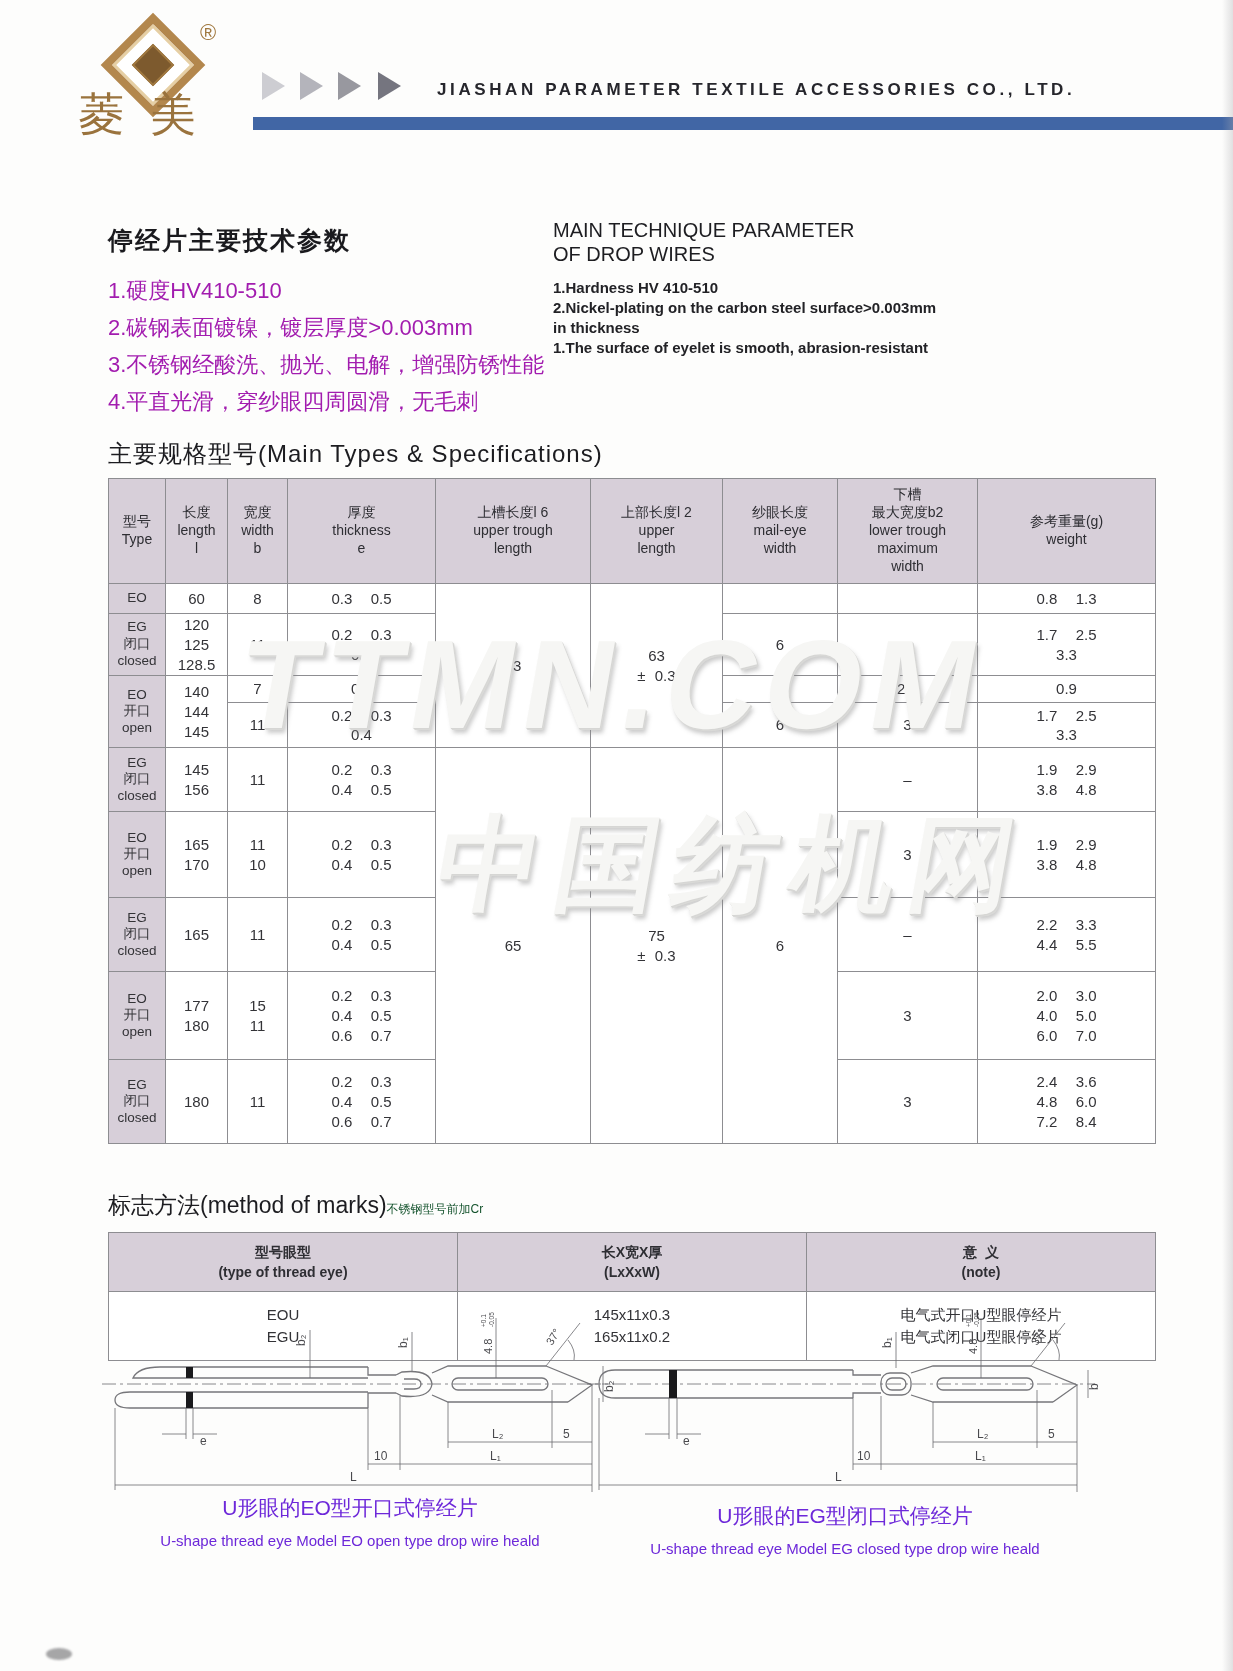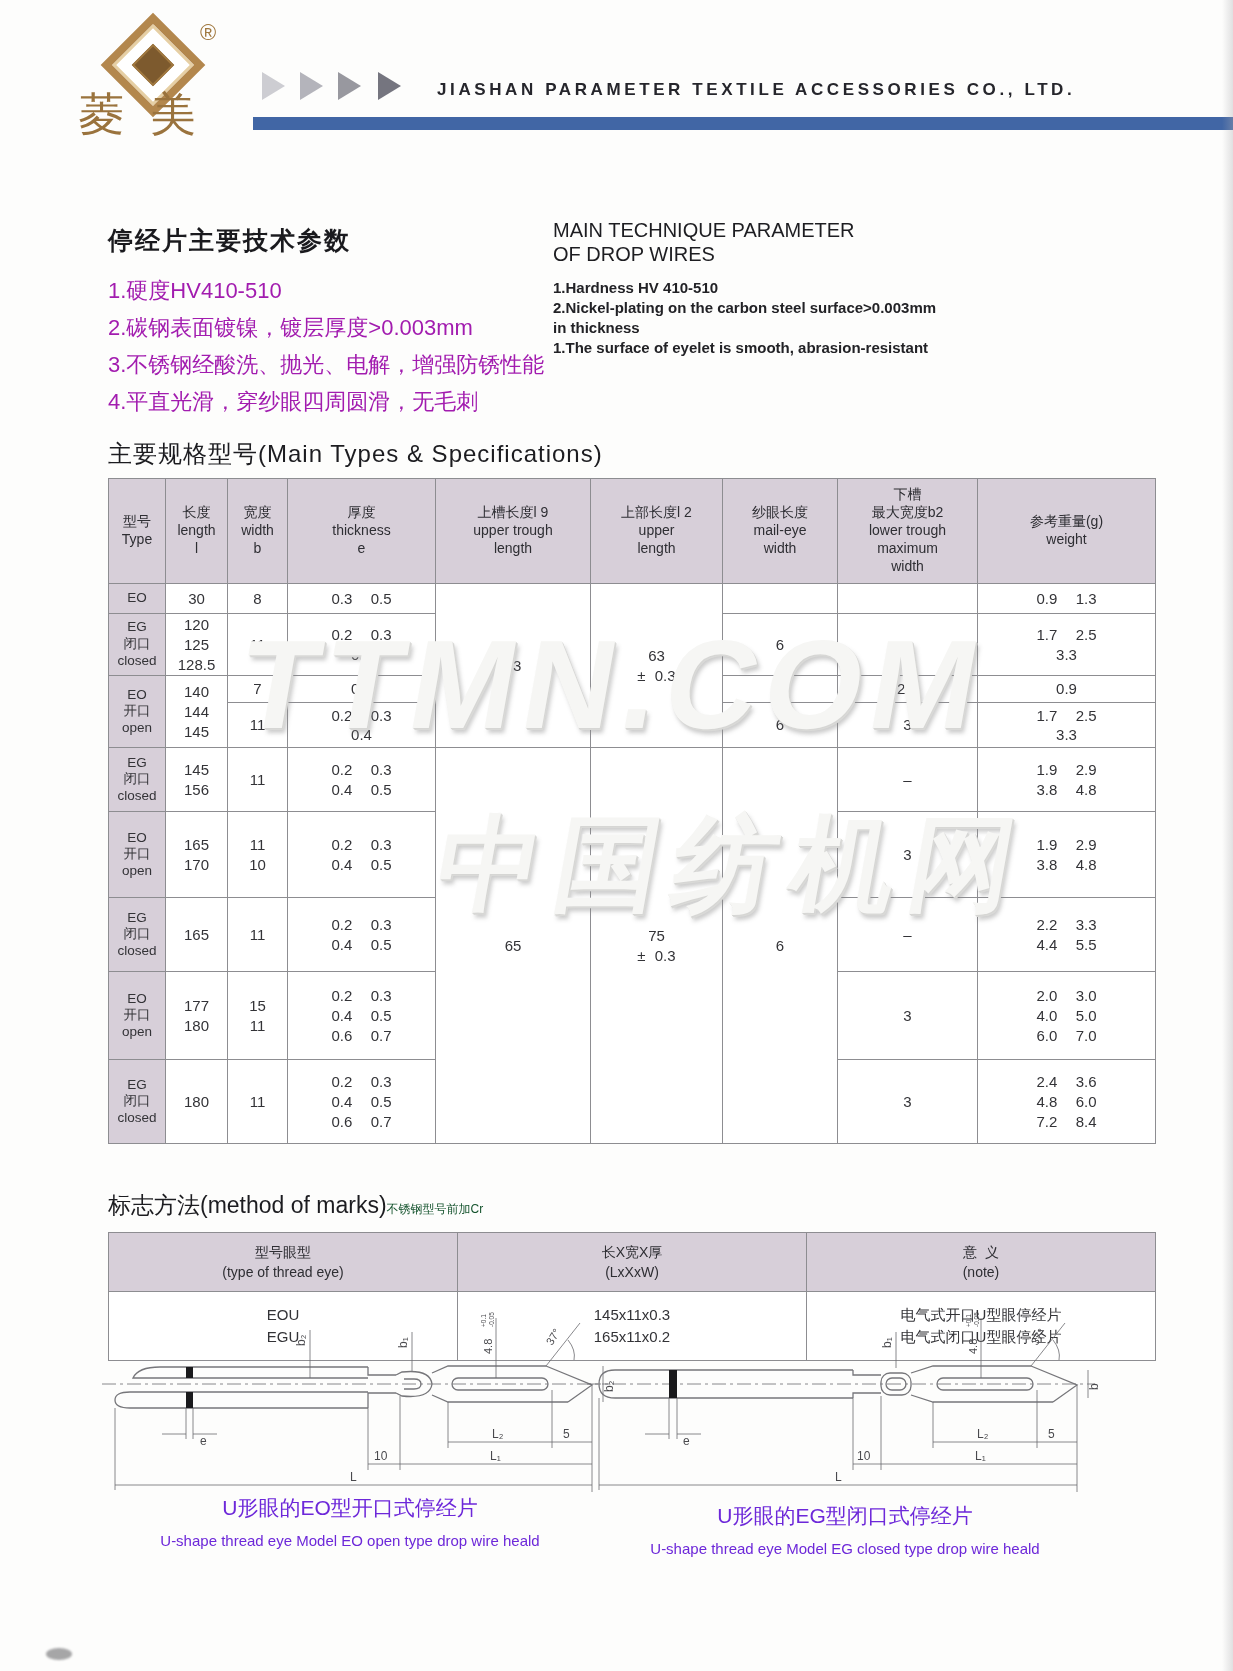--- a/index.html
+++ b/index.html
@@ -44,21 +44,21 @@
       transform:skewX(-10deg);}
   .wm1{left:242px;top:612px;font-size:126px;letter-spacing:8px;}
   .wm2{left:438px;top:796px;font-size:104px;letter-spacing:14px;}
   
   .marks-title-row{left:108px;top:1190px;display:flex;align-items:baseline;}
   .marks-title{font-size:23px;color:#1c1c20;}
   .marks-sub{font-size:12px;color:#14532d;}
   .marks-table{left:108px;top:1232px;width:1047px;font-size:15px;color:#333337;}
   .marks-table th,.marks-table td{border:1px solid #8d8d91;text-align:center;vertical-align:middle;
        white-space:pre-wrap;line-height:1.5;}
-  .marks-table th{background:#d7cfd9;font-weight:normal;font-size:14px;line-height:1.45;height:56px;color:#2e2e33;}
+  .marks-table th{background:#d7cfd9;font-weight:bold;font-size:14px;line-height:1.45;height:56px;color:#2e2e33;}
   .marks-table td{height:66px;}
   
   .drawing{z-index:1;}
   .dwg-left{left:100px;top:1292px;}
   .dwg-right{left:585px;top:1292px;}
   .cap{width:500px;text-align:center;color:#6d28d9;}
   .cap-cn-l{left:100px;top:1494px;font-size:21px;}
   .cap-en-l{left:100px;top:1532px;font-size:15px;}
   .cap-cn-r{left:595px;top:1502px;font-size:21px;}
   .cap-en-r{left:595px;top:1540px;font-size:15px;}
@@ -120,48 +120,48 @@
 Type</th>
     <th>长度
 length
 l</th>
     <th>宽度
 width
 b</th>
     <th>厚度
 thickness
 e</th>
-    <th>上槽长度l 9
+    <th>上槽长度l 6
 upper trough
 length</th>
     <th>上部长度l 2
 upper
 length</th>
     <th>纱眼长度
 mail-eye
 width</th>
     <th>下槽
 最大宽度b2
 lower trough
 maximum
 width</th>
     <th>参考重量(g)
 weight</th>
   </tr>
   <tr style="height:30px">
     <td class="tc">EO</td>
-    <td class="num">30</td>
+    <td class="num">60</td>
     <td class="num">8</td>
     <td class="num">0.3  0.5</td>
     <td class="num" rowspan="4">53</td>
     <td class="num" rowspan="4">63
 ± 0.3</td>
     <td class="num"></td>
     <td class="num"></td>
-    <td class="num">0.9  1.3</td>
+    <td class="num">0.8  1.3</td>
   </tr>
   <tr style="height:58px">
     <td class="tc">EG
 闭口
 closed</td>
     <td class="num">120
 125
 128.5</td>
     <td class="num">11</td>
     <td class="num">0.2  0.3

